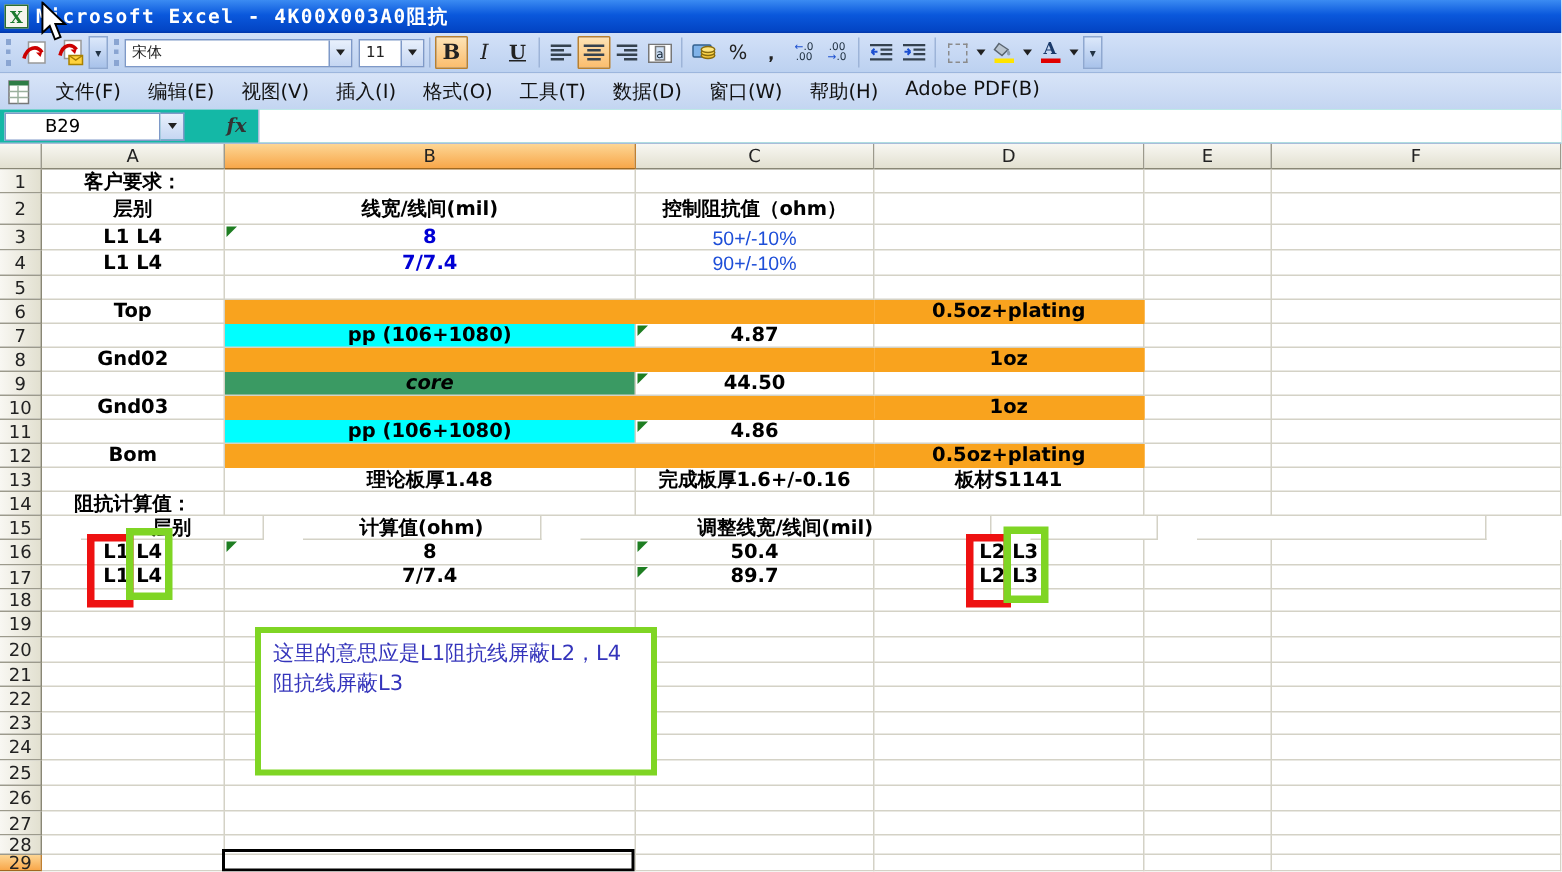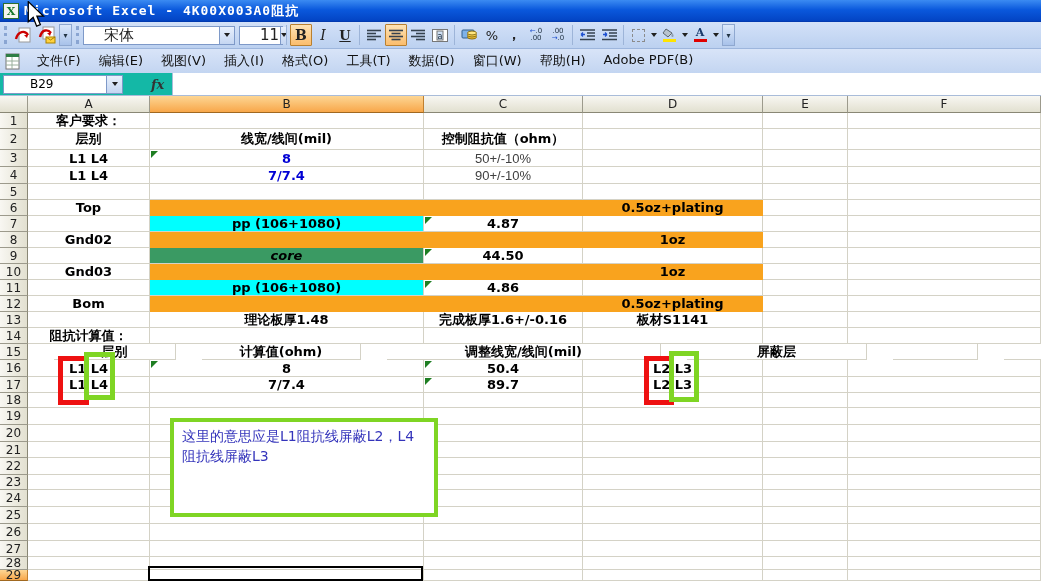--- a/index.html
+++ b/index.html
@@ -18,21 +18,21 @@
     display: flex; align-items: center; font-size: 12px; color: #222; }
   .grip { width: 3px; height: 18px; margin: 0 4px; border-left: 3px dotted #8aa5d2; }
   .tsep { width: 1px; height: 20px; background: #9db4d8; margin: 0 3px; }
   .tb-btn { min-width: 22px; height: 22px; display: flex; align-items: center; justify-content: center;
     border: 1px solid transparent; border-radius: 1px; padding: 0 2px; position: relative; }
   .tb-btn.active { background: linear-gradient(#fde3b5, #fbbd6d); border-color: #b9802f; }
   .bld { font: bold 14px "DejaVu Serif", serif; }
   .itl { font: italic 14px "DejaVu Serif", serif; }
   .unl { font: bold 13px "DejaVu Serif", serif; text-decoration: underline; }
   .combo { background: #fff; border: 1px solid #7e99c8; height: 19px; display: flex; align-items: center; }
-  .combo .cval { padding: 0 20px; font-size: 15px; flex: 1; white-space: nowrap; overflow: hidden; }
+  .combo .cval { padding: 0 4px; font-size: 10px; flex: 1; white-space: nowrap; overflow: hidden; }
   .combo .cbtn { width: 15px; height: 100%; background: linear-gradient(#e8f0fc,#c5d6f2); border-left: 1px solid #7e99c8;
     display: flex; align-items: center; justify-content: center; }
   .caret { width: 0; height: 0; border-left: 3px solid transparent; border-right: 3px solid transparent; border-top: 4px solid #202020; }
   .mini { font-size: 7px; line-height: 7px; text-align: center; }
   .cbar { display: inline-block; width: 13px; height: 3px; margin-top: 1px; }
   .ddmini { width: 9px; height: 100%; display: flex; align-items: center; justify-content: center; }
   .tbopt { width: 13px; height: 22px; background: linear-gradient(#dce8fa,#a8c2ea); border: 1px solid #8fa8d0;
     display: flex; flex-direction: column; align-items: center; justify-content: center; color: #234; font-size: 8px; line-height: 5px; }
 
   
@@ -56,21 +56,21 @@
   .hcell { background: linear-gradient(#f8f7f2, #e2e0d0); border-right: 1px solid #9c9a8c; border-bottom: 1px solid #898775;
     display: flex; align-items: center; justify-content: center; font-size: 12px; color: #222; flex: none; }
   .hcell.sel, .rowhdr.sel { background: linear-gradient(#fdd694, #f8a74a); border-right-color: #c08030; border-bottom-color: #a06820; }
   .grid-row { display: flex; }
   .rowhdr { width: 28px; flex: none; background: linear-gradient(90deg,#f8f7f2,#e2e0d0); border-right: 1px solid #898775;
     border-bottom: 1px solid #9c9a8c; display: flex; align-items: center; justify-content: center; font-size: 12px; color: #222; }
   .cell { flex: none; border-right: 1px solid #d4d2c6; border-bottom: 1px solid #d4d2c6;
     display: flex; align-items: center; justify-content: center; overflow: hidden; white-space: nowrap;
     font-weight: bold; font-size: 13px; color: #000; }
   .c-blue  { color: var(--value-blue); }
-  .c-plain { font-weight: normal; font-family: "Liberation Sans", sans-serif; color: #404040; }
+  .c-plain { font-weight: normal; font-family: "Liberation Sans", sans-serif; color: #1d4ed8; }
   .c-orange { background: var(--band-orange); border-right-color: var(--band-orange); border-bottom-color: var(--band-orange); }
   .c-cyan  { background: var(--fill-cyan); }
   .c-green { background: var(--fill-green); }
 
   
   .overlay { position: absolute; inset: 0; pointer-events: none; }
   .tri { position: absolute; width: 0; height: 0; border-top: 7px solid #1e7e22; border-right: 7px solid transparent; }
   .abox { position: absolute; background: transparent; }
   .a-red   { border: 5px solid var(--annotation-red); }
   .a-green { border: 5px solid var(--annotation-green); }
@@ -412,21 +412,20 @@
           <div class="cell" style="width: 159px;"></div>
           <div class="cell" style="width: 180px;"></div>
           <div class="cell" style="width: 85px;"></div>
           <div class="cell" style="width: 193px;"></div>
         </div>
         <div class="grid-row" style="height: 16px; gap: 26px;">
           <div class="rowhdr">15</div>
           <div class="cell" style="width: 122px;">层别</div>
           <div class="cell" style="width: 159px;">计算值(ohm)</div>
           <div class="cell" style="width: 274px;">调整线宽/线间(mil)</div>
-          <div class="cell" style="width: 180px;">屏蔽层</div>
           <div class="cell" style="width: 85px;"></div>
           <div class="cell" style="width: 193px;"></div>
         </div>
         <div class="grid-row" style="height: 17px;">
           <div class="rowhdr">16</div>
           <div class="cell" style="width: 122px;">L1 L4</div>
           <div class="cell" style="width: 274px;">8</div>
           <div class="cell" style="width: 159px;">50.4</div>
           <div class="cell" style="width: 180px;">L2 L3</div>
           <div class="cell" style="width: 85px;"></div>

